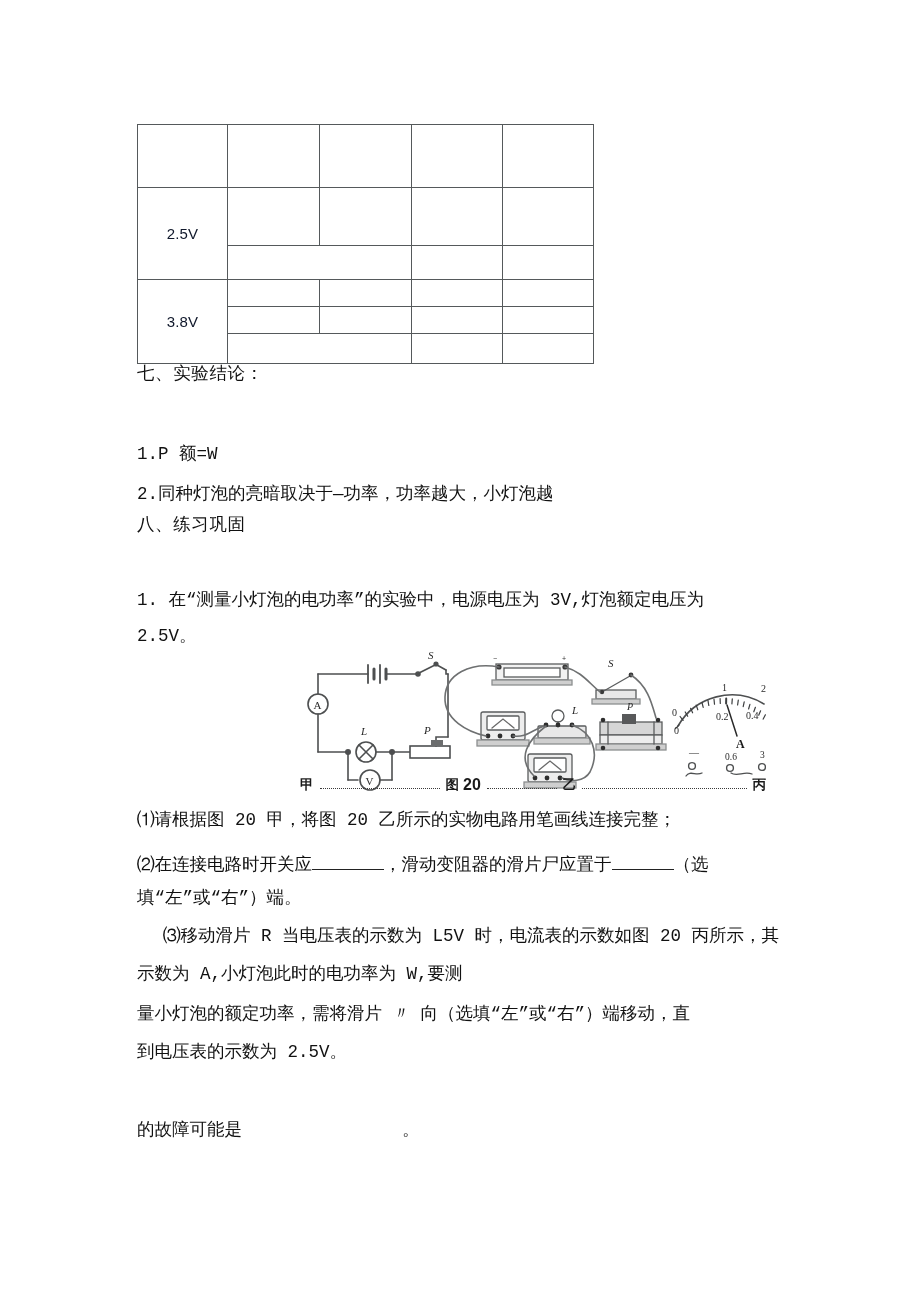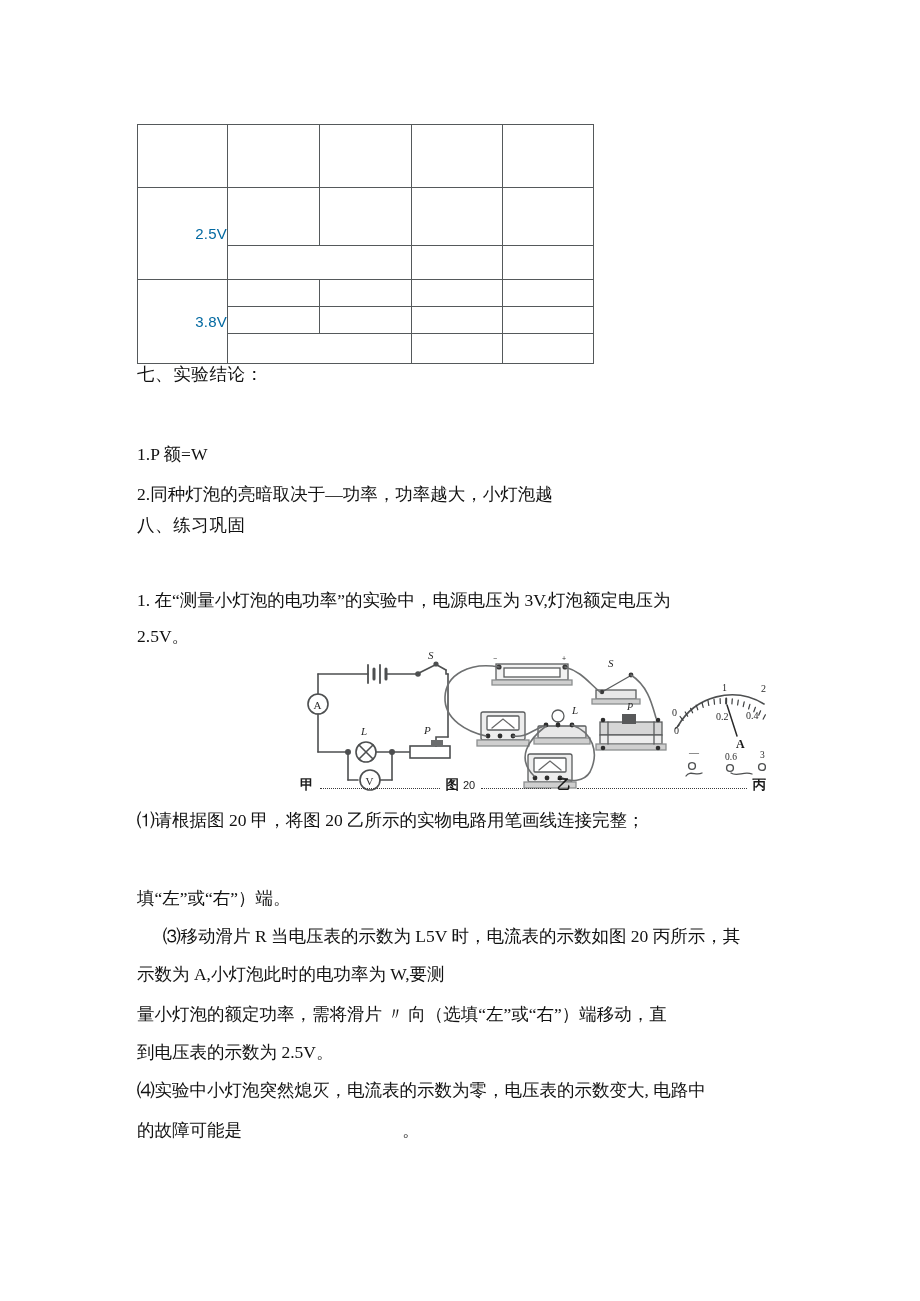--- a/index.html
+++ b/index.html
@@ -31,24 +31,24 @@
   }
   table.exp-table {
     border-collapse: collapse;
     width: 456px;
     table-layout: fixed;
   }
   table.exp-table td {
     border: 1px solid #55595b;
     padding: 0;
     vertical-align: middle;
-    text-align: right;
+    text-align: center;
     font-family: "Liberation Sans", "DejaVu Sans", sans-serif;
     font-size: 15px;
-    color: #0369a1;
+    color: #0f172a;
     letter-spacing: .2px;
   }
   .c1 { width: 90px; }
   .c2 { width: 92px; }
   .c3 { width: 92px; }
   .c4 { width: 91px; }
   .c5 { width: 91px; }
 
   .r-head td { height: 62px; }
   .r-a td { height: 57px; }
@@ -63,21 +63,21 @@
   }
 
   
   .para {
     position: absolute;
     left: 137px;
     font-size: 17.5px;
     line-height: 1.0;
     color: #111;
     white-space: nowrap;
-    font-family: Liberation Serif, serif;
+    font-family: Liberation Mono, monospace;
   }
   .sp-lg { letter-spacing: 0.6px; }
 
   
   .blank {
     display: inline-block;
     border-bottom: 1px solid #222;
     vertical-align: baseline;
     height: 0.95em;
   }
@@ -104,21 +104,21 @@
     font-size: 13px;
     color: #1a1a1a;
   }
   .cap-row {
     display: flex;
     align-items: center;
     width: 100%;
     gap: 4px;
   }
   .cap-txt { font-weight: bold; font-size: 13.5px; }
-  .cap-txt.sub { font-weight: normal; font-size: 11px; }
+  .cap-txt.sub { font-weight: bold; font-size: 16px; }
   .dots {
     flex: 1 1 auto;
     height: 1px;
     border-bottom: 1.5px dotted #3a3a3a;
     margin: 6px 2px 0 2px;
   }
   .dots.short { flex: 0 0 120px; }
   .dots.mid   { flex: 0 0 70px; }
 </style>
 </head>
@@ -356,27 +356,29 @@
       <span class="cap-txt sub">20</span>
       <span class="dots mid"></span>
       <span class="cap-txt">乙</span>
       <span class="dots"></span>
       <span class="cap-txt">丙</span>
     </div>
   </div>
 
   <div class="para" style="top:812px;">⑴请根据图 20 甲，将图 20 乙所示的实物电路用笔画线连接完整；</div>
 
+  <div class="para" style="top:852px;">
+    <span>⑵在连接电路时开关应</span><span class="blank blank-a"></span><span>，滑动变阻器的滑片尸应置于</span><span class="blank blank-b"></span><span>（选</span>
+  </div>
 
   <div class="para" style="top:890px;">填“左”或“右”）端。</div>
 
   <div class="para" style="top:928px;margin-left:26px;">⑶移动滑片 R 当电压表的示数为 L5V 时，电流表的示数如图 20 丙所示，其</div>
   <div class="para" style="top:1006px;">量小灯泡的额定功率，需将滑片 〃 向（选填“左”或“右”）端移动，直</div>
   <div class="para" style="top:966px;">示数为 A,小灯泡此时的电功率为 W,要测</div>
   <div class="para" style="top:1044px;">到电压表的示数为 2.5V。</div>
 
-  <div class="para" style="top:1082px;">⑷实验中小灯泡突然熄灭，电流表的示数为零，电压表的示数变大, 电路中</div>
 
   <div class="para" style="top:1122px;">
     <span>的故障可能是</span><span style="display:inline-block;width:160px;"></span><span>。</span>
   </div>
 
 </div>
 
 </body></html>

